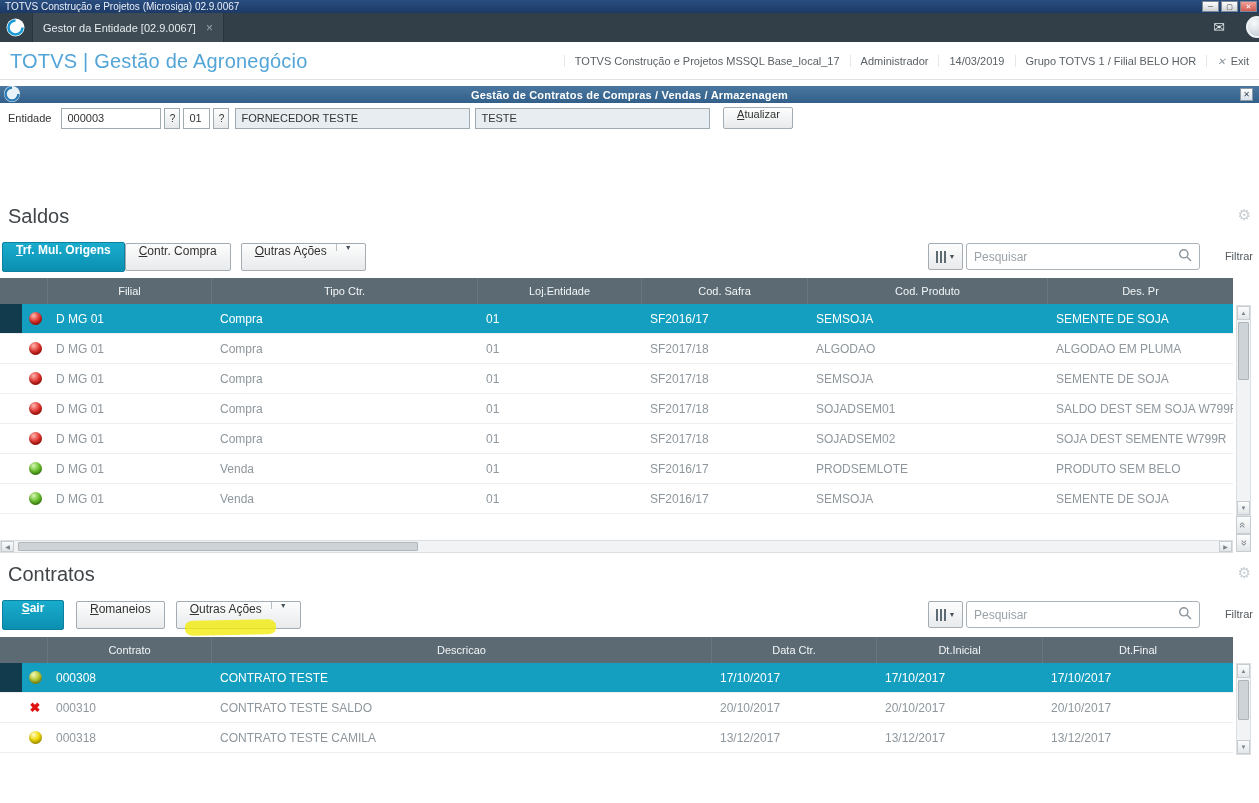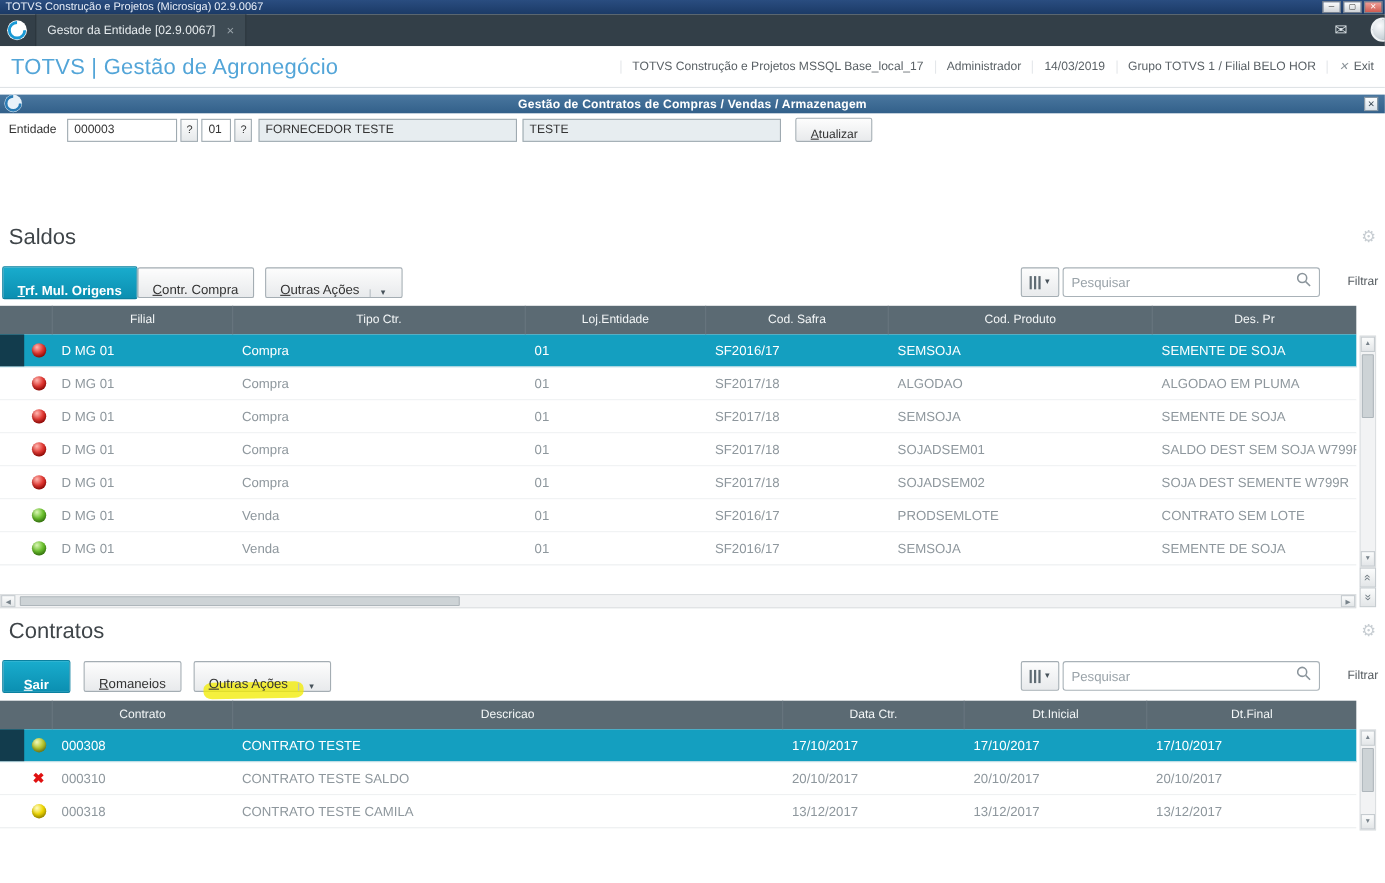--- a/index.html
+++ b/index.html
@@ -39,21 +39,21 @@
   .dialog-title { color:#fff; font-size:11px; font-weight:bold; letter-spacing:.2px; }
   .dialog-icon { position:absolute; left:3px; top:-1px; }
   .dialog-close { position:absolute; right:6px; top:2px; width:13px; height:13px; background:linear-gradient(#fdfefe,#d9e2e9); border:1px solid #8b9aa6; color:#3a4a56; font-size:8px; line-height:11px; text-align:center; cursor:pointer; }
 
   
   .formrow { top:107px; left:8px; display:flex; align-items:center; }
   .flabel { font-size:11px; color:#333; margin-right:10px; }
   .tin { height:21px; border:1px solid #9faab1; background:#fff; font-size:11px; color:#333; padding:0 5px; font-family:inherit; }
   .tin.ro { background:#e7edf0; }
   .qbtn { width:16px; height:21px; border:1px solid #9faab1; background:linear-gradient(#fdfdfd,#e6e9eb); font-size:10px; color:#333; margin:0 3px; cursor:pointer; }
-  .btn { display:inline-flex; align-items:flex-end; justify-content:center; border:1px solid #a4adb3; border-radius:2px; background:linear-gradient(#fdfdfd,#e8eaec); color:#333; font-size:12px; height:28px; padding:0 13px; cursor:pointer; white-space:nowrap; position:relative; }
+  .btn { display:inline-flex; align-items:flex-start; justify-content:center; border:1px solid #a4adb3; border-radius:2px; background:linear-gradient(#fdfdfd,#e8eaec); color:#333; font-size:12px; height:28px; padding:0 13px; cursor:pointer; white-space:nowrap; position:relative; }
   .btn .lbl { display:block; }
   .btn .lbl::first-letter { text-decoration:underline; }
   .btn.small { height:22px; font-size:11px; }
   .btn.primary { background:linear-gradient(#19accd,#0b8fb1); border-color:#0a81a0; color:#fff; font-weight:bold; }
   .btn .caret { margin-left:9px; padding-left:8px; border-left:1px solid #b7bec3; font-size:7px; color:#47525a; }
   .caret::before { content:"▼"; }
 
   
   .sect-title { font-size:20px; color:#3f4549; }
   .gear { color:#c7cdd2; font-size:15px; cursor:pointer; }
@@ -291,21 +291,21 @@
   <div class="trow">
     <div class="tc s-c0 marker"></div>
     <div class="tc s-c1 stc">
         <span class="status-dot green"></span>
       </div>
     <div class="tc s-c2">D MG 01</div>
     <div class="tc s-c3">Venda</div>
     <div class="tc s-c4">01</div>
     <div class="tc s-c5">SF2016/17</div>
     <div class="tc s-c6">PRODSEMLOTE</div>
-    <div class="tc s-c7">CONTRATO SEM LOTE</div>
+    <div class="tc s-c7">PRODUTO SEM BELO</div>
   </div>
   <div class="trow">
     <div class="tc s-c0 marker"></div>
     <div class="tc s-c1 stc">
         <span class="status-dot green"></span>
       </div>
     <div class="tc s-c2">D MG 01</div>
     <div class="tc s-c3">Venda</div>
     <div class="tc s-c4">01</div>
     <div class="tc s-c5">SF2016/17</div>

